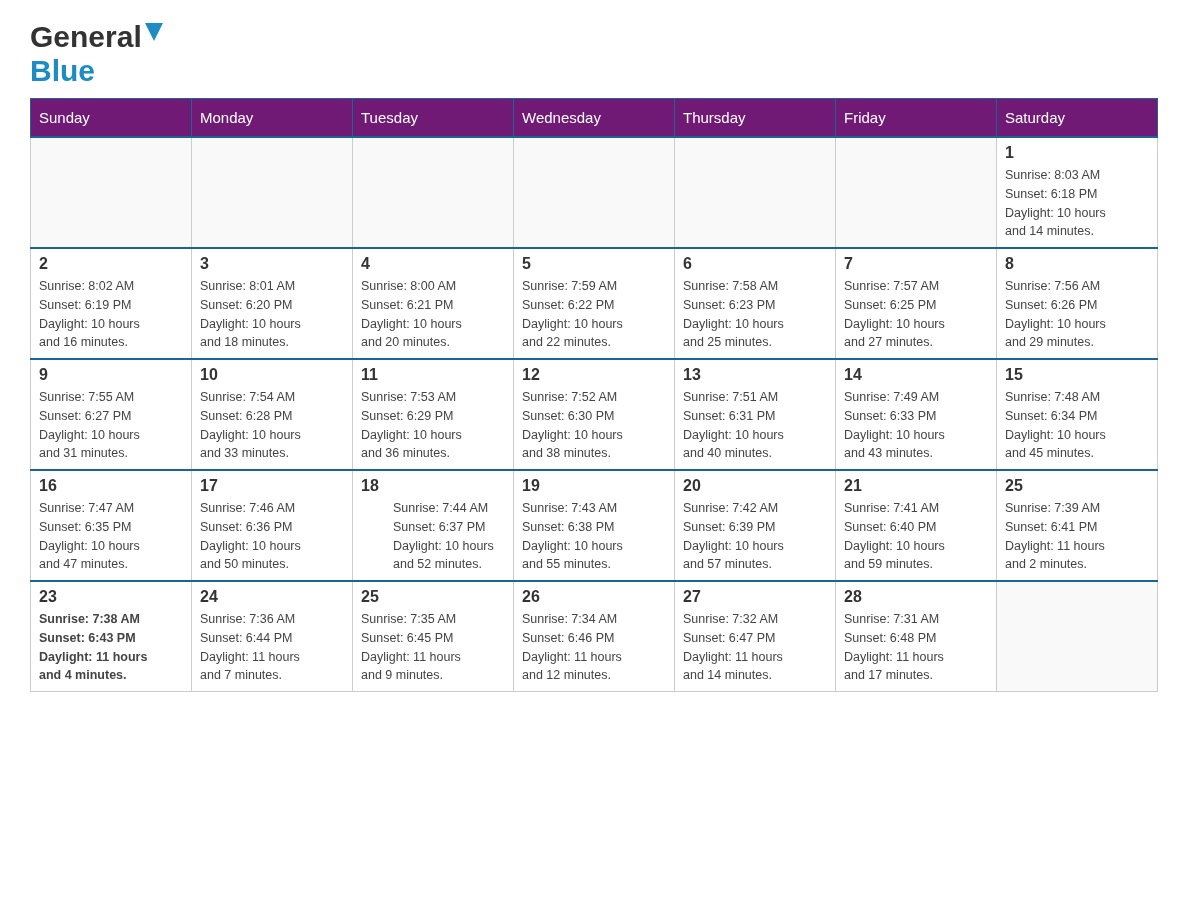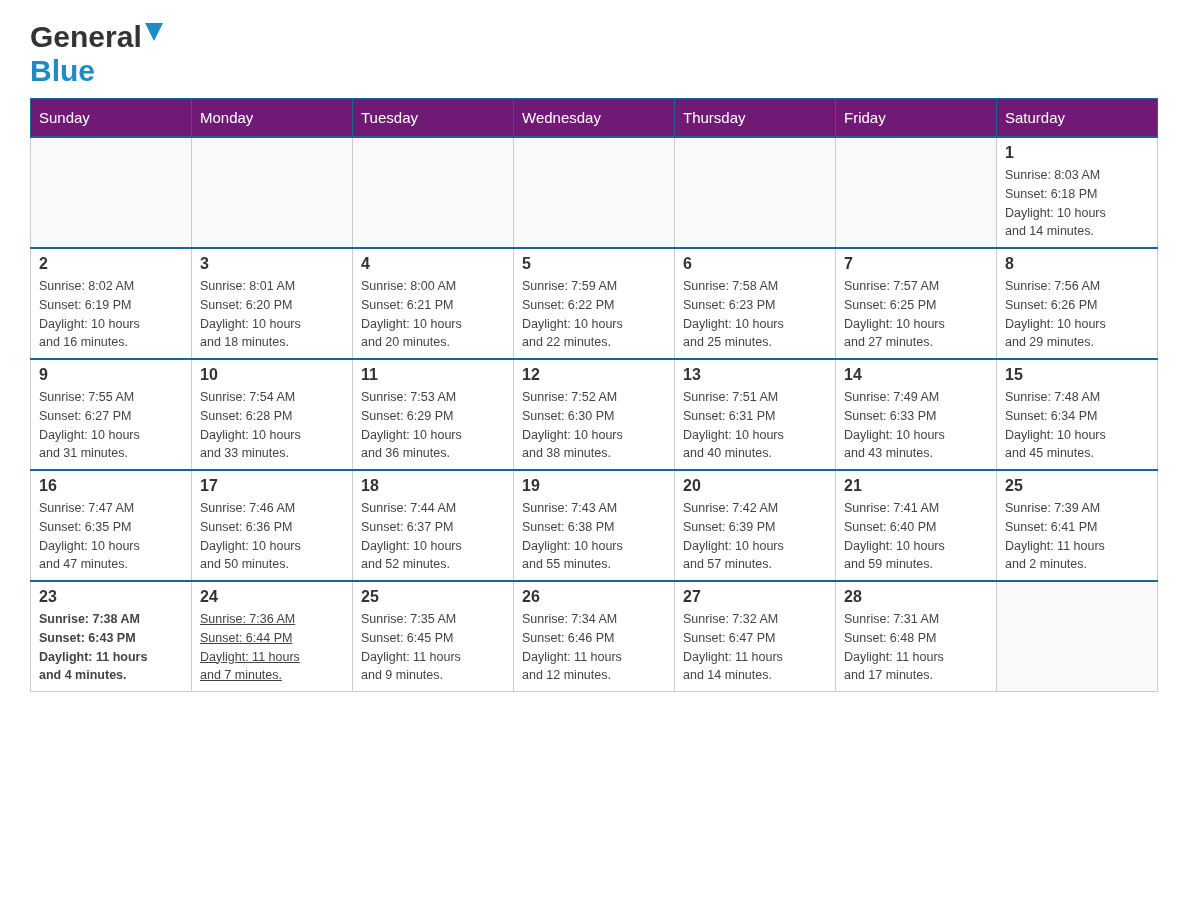--- a/index.html
+++ b/index.html
@@ -260,21 +260,21 @@
         </td>
         <td>
           <span class="day-number">17</span>
           <div class="day-info" style="white-space: pre-line;">Sunrise: 7:46 AM
 Sunset: 6:36 PM
 Daylight: 10 hours
 and 50 minutes.</div>
         </td>
         <td>
           <span class="day-number">18</span>
-          <div class="day-info" style="white-space: pre-line;">Sunrise: 7:44 AM
+          <div class="day-info" style="white-space: pre-line; margin-left: 32px;">Sunrise: 7:44 AM
 Sunset: 6:37 PM
 Daylight: 10 hours
 and 52 minutes.</div>
         </td>
         <td>
           <span class="day-number">19</span>
           <div class="day-info" style="white-space: pre-line;">Sunrise: 7:43 AM
 Sunset: 6:38 PM
 Daylight: 10 hours
 and 55 minutes.</div>
@@ -304,21 +304,21 @@
       <tr>
         <td>
           <span class="day-number">23</span>
           <div class="day-info" style="white-space: pre-line; font-weight: bold;">Sunrise: 7:38 AM
 Sunset: 6:43 PM
 Daylight: 11 hours
 and 4 minutes.</div>
         </td>
         <td>
           <span class="day-number">24</span>
-          <div class="day-info" style="white-space: pre-line; text-decoration: underline;">Sunrise: 7:36 AM
+          <div class="day-info" style="white-space: pre-line;">Sunrise: 7:36 AM
 Sunset: 6:44 PM
 Daylight: 11 hours
 and 7 minutes.</div>
         </td>
         <td>
           <span class="day-number">25</span>
           <div class="day-info" style="white-space: pre-line;">Sunrise: 7:35 AM
 Sunset: 6:45 PM
 Daylight: 11 hours
 and 9 minutes.</div>

